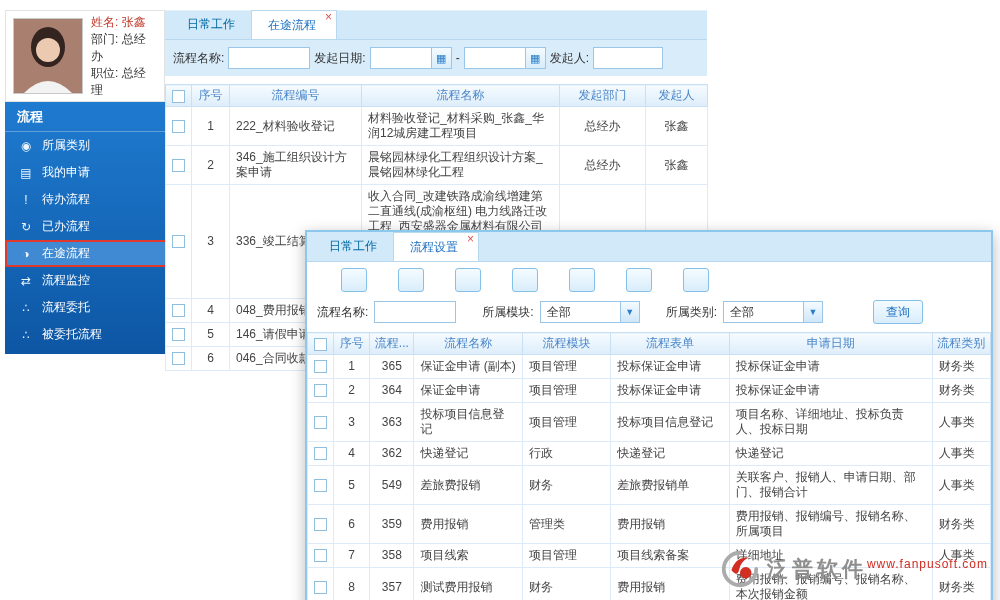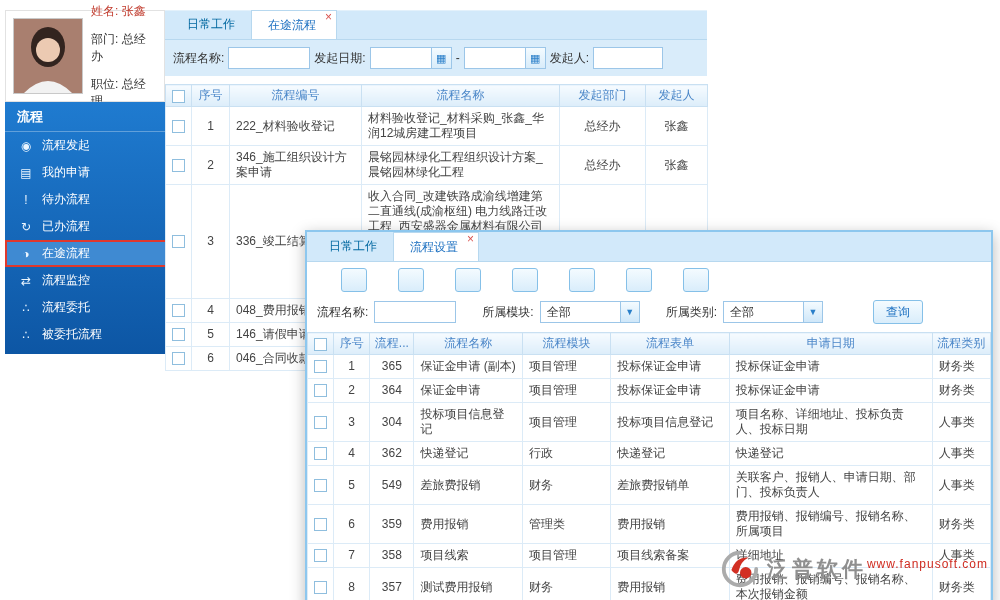--- a/index.html
+++ b/index.html
@@ -5,21 +5,21 @@
   *{margin:0;padding:0;box-sizing:border-box;}
   html,body{width:1000px;height:600px;}
   body{font-family:"Liberation Sans","DejaVu Sans",sans-serif;font-size:12px;color:#333;background:#fff;position:relative;overflow:hidden;}
   .canvas{position:absolute;inset:0;background:#fff;}
 
   
   .bg-win{position:absolute;left:5px;top:8px;width:702px;z-index:1;}
   .profile{position:absolute;left:0;top:2px;width:160px;height:92px;background:#fff;border:1px solid #e2e2e2;display:flex;padding:7px;align-items:center;}
   .avatar{width:70px;height:76px;border:1px solid #c9c9c9;flex:0 0 auto;overflow:hidden;}
   .avatar svg{display:block;}
-  .profile-info{margin-left:8px;display:flex;flex-direction:column;gap:11px;font-size:12px;}
+  .profile-info{margin-left:8px;display:flex;flex-direction:column;gap:0;font-size:12px;}
   .pname{color:#c0392b;}
   .sidebar{position:absolute;left:0;top:94px;width:188px;background:linear-gradient(180deg,#1f7bd0,#0d56a4);padding-bottom:6px;}
   .side-header{height:30px;display:flex;align-items:center;padding:0 12px;color:#fff;font-weight:bold;font-size:13px;border-bottom:1px solid rgba(255,255,255,.3);}
   .gear{margin-left:auto;color:#cfe7fa;font-size:14px;cursor:pointer;}
   .menu-item{height:27px;display:flex;align-items:center;padding:0 13px;color:#fff;cursor:pointer;}
   .menu-item .mi{width:16px;margin-right:8px;text-align:center;font-size:12px;color:#eaf5ff;}
   .menu-item.selected{background:#3f8ad2;outline:2px solid #e0382d;outline-offset:-2px;}
   .main{position:absolute;left:160px;top:2px;width:542px;}
   .tabstrip{height:30px;background:#d2e9fa;display:flex;align-items:flex-end;padding-left:6px;border-bottom:1px solid #b7d8ef;border-top:1px solid #e3f1fb;}
   .tab{height:29px;line-height:29px;padding:0 16px;color:#0369a1;position:relative;cursor:pointer;white-space:nowrap;}
@@ -80,21 +80,21 @@
       </div>
     </div>
 
     <div class="sidebar">
       <div class="side-header">
         <span>流程</span>
         <span class="gear">⚙</span>
       </div>
       <div class="menu-item">
           <span class="mi">◉</span>
-          <span>流程发起</span>
+          <span>所属类别</span>
         </div>
         <div class="menu-item">
           <span class="mi">▤</span>
           <span>我的申请</span>
         </div>
         <div class="menu-item">
           <span class="mi">!</span>
           <span>待办流程</span>
         </div>
         <div class="menu-item">
@@ -298,21 +298,21 @@
             <td class="c">364</td>
             <td>保证金申请</td>
             <td>项目管理</td>
             <td>投标保证金申请</td>
             <td>投标保证金申请</td>
             <td>财务类</td>
           </tr>
           <tr>
             <td class="c"><span class="cb"></span></td>
             <td class="c">3</td>
-            <td class="c">304</td>
+            <td class="c">363</td>
             <td>投标项目信息登记</td>
             <td>项目管理</td>
             <td>投标项目信息登记</td>
             <td>项目名称、详细地址、投标负责人、投标日期</td>
             <td>人事类</td>
           </tr>
           <tr>
             <td class="c"><span class="cb"></span></td>
             <td class="c">4</td>
             <td class="c">362</td>
@@ -322,21 +322,21 @@
             <td>快递登记</td>
             <td>人事类</td>
           </tr>
           <tr>
             <td class="c"><span class="cb"></span></td>
             <td class="c">5</td>
             <td class="c">549</td>
             <td>差旅费报销</td>
             <td>财务</td>
             <td>差旅费报销单</td>
-            <td>关联客户、报销人、申请日期、部门、投标负责人</td>
+            <td>关联客户、报销人、申请日期、部门、报销合计</td>
             <td>人事类</td>
           </tr>
           <tr>
             <td class="c"><span class="cb"></span></td>
             <td class="c">6</td>
             <td class="c">359</td>
             <td>费用报销</td>
             <td>管理类</td>
             <td>费用报销</td>
             <td>费用报销、报销编号、报销名称、所属项目</td>

